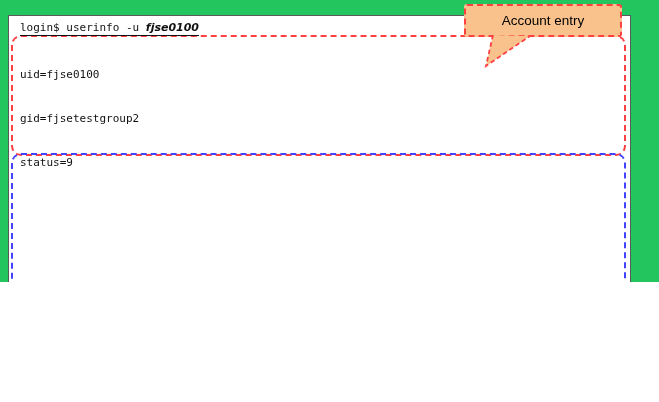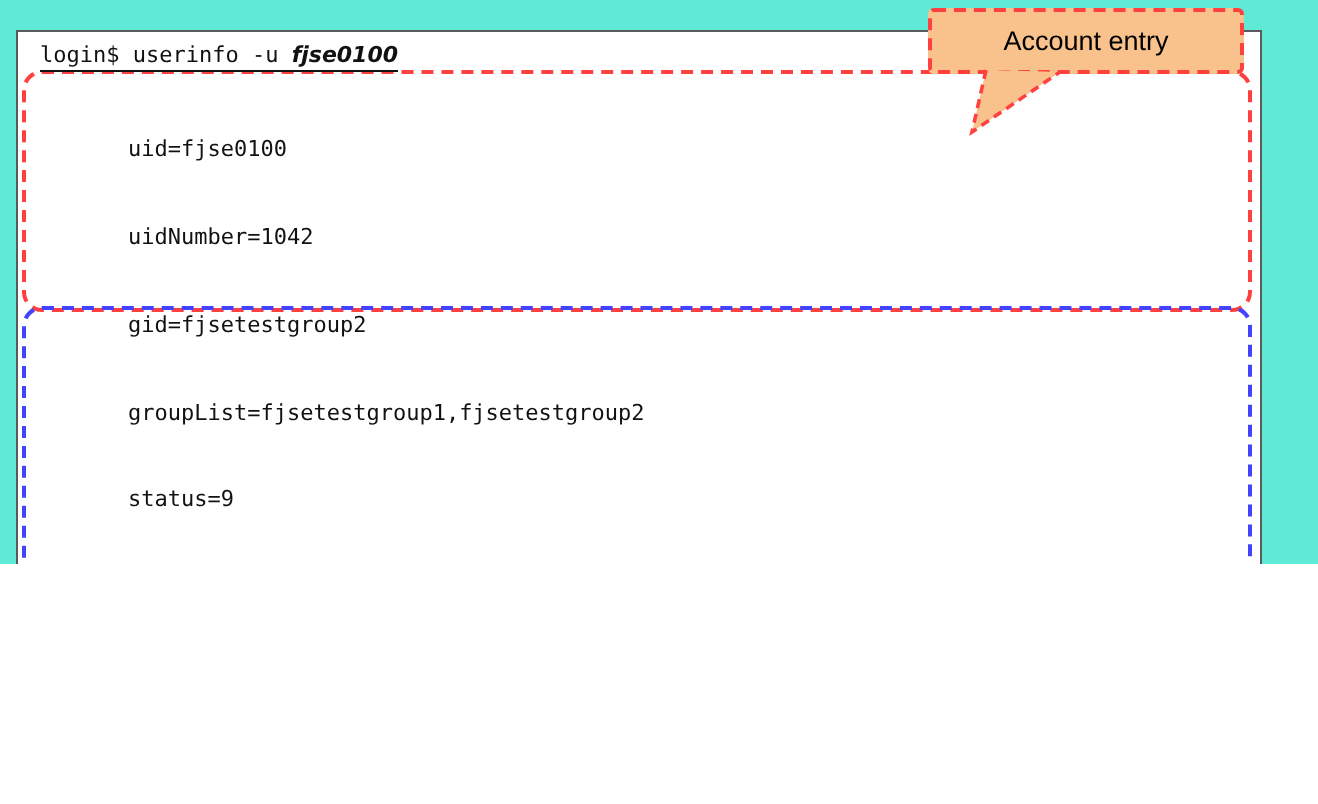--- a/index.html
+++ b/index.html
@@ -1,19 +1,19 @@
 <!DOCTYPE html>
 <html><head>
 <meta charset="utf-8">
 <style>
   html,body{margin:0;padding:0;background:#ffffff;}
   .stage{
     position:relative;
     width:659px;height:282px;
-    background:#5eead4;
+    background:#22c55e;
     font-family:"Liberation Sans", sans-serif;
     overflow:hidden;
   }
   
   .frame{
     position:absolute;left:8px;top:15px;width:621px;height:348px;
     border:1px solid #5a5a5a;background:#ffffff;
   }
   
   .cmdline{
@@ -23,21 +23,21 @@
     z-index:3;
   }
   .cmdline .cmd-underline{border-bottom:1px solid #111;padding-bottom:1px;}
   .cmdline .arg{font-style:italic;font-weight:bold;font-family:"DejaVu Sans",sans-serif;}
   .termlines{
     position:absolute;left:20px;top:39px;
     font-family:"DejaVu Sans Mono", monospace;
     font-size:11px;line-height:14.6px;color:#111;white-space:pre;
     z-index:3;
   }
-  .termlines div{height:14.6px;margin-left:44px;}
+  .termlines div{height:14.6px;}
   
   .groupbox{position:absolute;left:11px;width:615px;box-sizing:border-box;border-radius:10px;z-index:2;}
   .groupbox.red{top:35px;height:121px;border:2px dashed #ff4040;}
   .groupbox.blue{top:153px;height:200px;border:2px dashed #4343ff;}
   
   .callout{
     position:absolute;box-sizing:border-box;z-index:5;
     display:flex;align-items:center;justify-content:center;
     font-size:13.5px;color:#000;border-radius:3px;
   }
@@ -60,23 +60,21 @@
 
   <div class="frame"></div>
 
   <div class="cmdline"><span class="cmd-underline"><span>login$ userinfo -u </span><span class="arg">fjse0100</span></span></div>
 
   <div class="groupbox red"></div>
   <div class="groupbox blue"></div>
 
   <div class="termlines">
     <div>uid=fjse0100</div>
-    <div>uidNumber=1042</div>
     <div>gid=fjsetestgroup2</div>
-    <div>groupList=fjsetestgroup1,fjsetestgroup2</div>
     <div>status=9</div>
     
     
     
     
     
     
     
     
     

